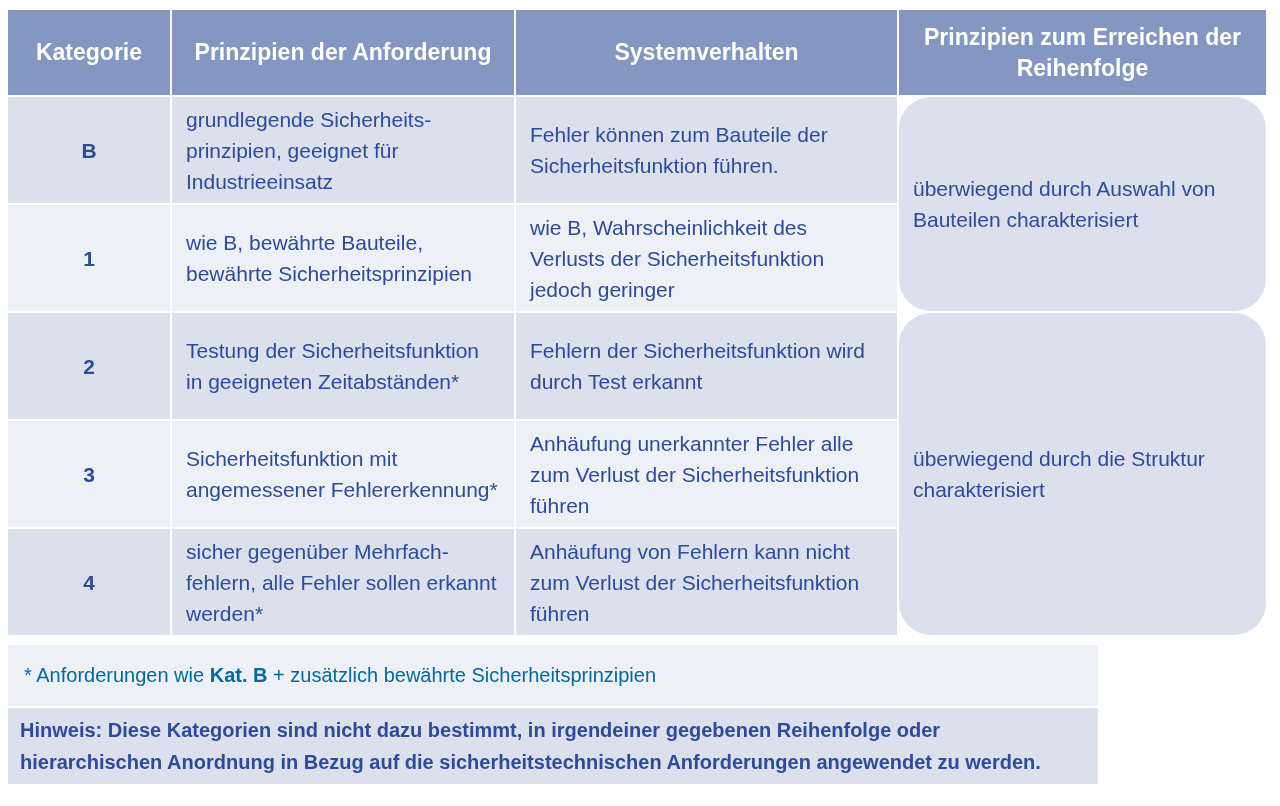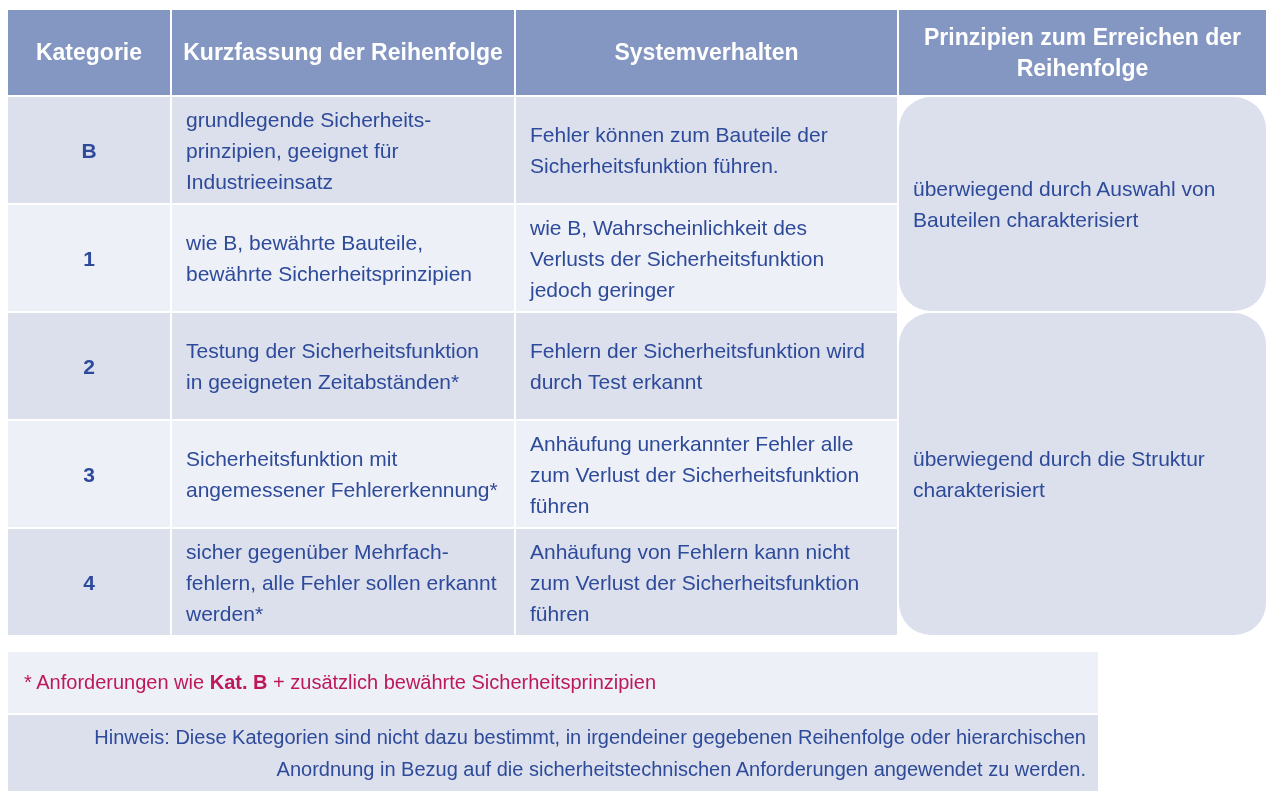--- a/index.html
+++ b/index.html
@@ -50,58 +50,57 @@
   tr.light td { background: #edf0f6; }
   td.merged { background: #dbe0ec !important; border-radius: 32px; }
   td.kat {
     text-align: center;
     font-weight: bold;
     font-size: 21px;
     color: #2e4a9a;
   }
   tr.body-row td { height: 106px; }
   .footnote {
-    margin-top: 17px;
+    margin-top: 10px;
     background: #edf0f6;
     height: 61px;
     display: flex;
     align-items: center;
     padding-left: 16px;
     font-size: 20px;
-    color: #be185d;
+    color: #0369a1;
   }
   .footnote b { font-weight: bold; }
   .hinweis {
     margin-top: 2px;
     background: #dbe0ec;
     height: 76px;
     padding: 6px 12px 4px 12px;
     box-sizing: border-box;
     font-size: 20px;
     line-height: 32px;
-    font-weight: normal;
+    font-weight: bold;
     color: #2e4a9a;
-    text-align: right;
   }
 </style>
 </head>
 <body>
 
 <div class="wrap">
   <table class="main">
     <colgroup>
       <col style="width:162px">
       <col style="width:342px">
       <col style="width:381px">
       <col style="width:367px">
     </colgroup>
     <thead>
       <tr>
         <th>Kategorie</th>
-        <th>Kurzfassung der Reihenfolge</th>
+        <th>Prinzipien der Anforderung</th>
         <th>Systemverhalten</th>
         <th>Prinzipien zum Erreichen der Reihenfolge</th>
       </tr>
     </thead>
     <tbody>
       <tr class="dark body-row">
         <td class="kat">B</td>
         <td>grundlegende Sicherheits-prinzipien,  geeignet für Industrieeinsatz</td>
         <td>Fehler können zum Bauteile der Sicherheitsfunktion führen.</td>
         <td class="merged" rowspan="2">überwiegend durch Auswahl von Bauteilen charakterisiert</td>

